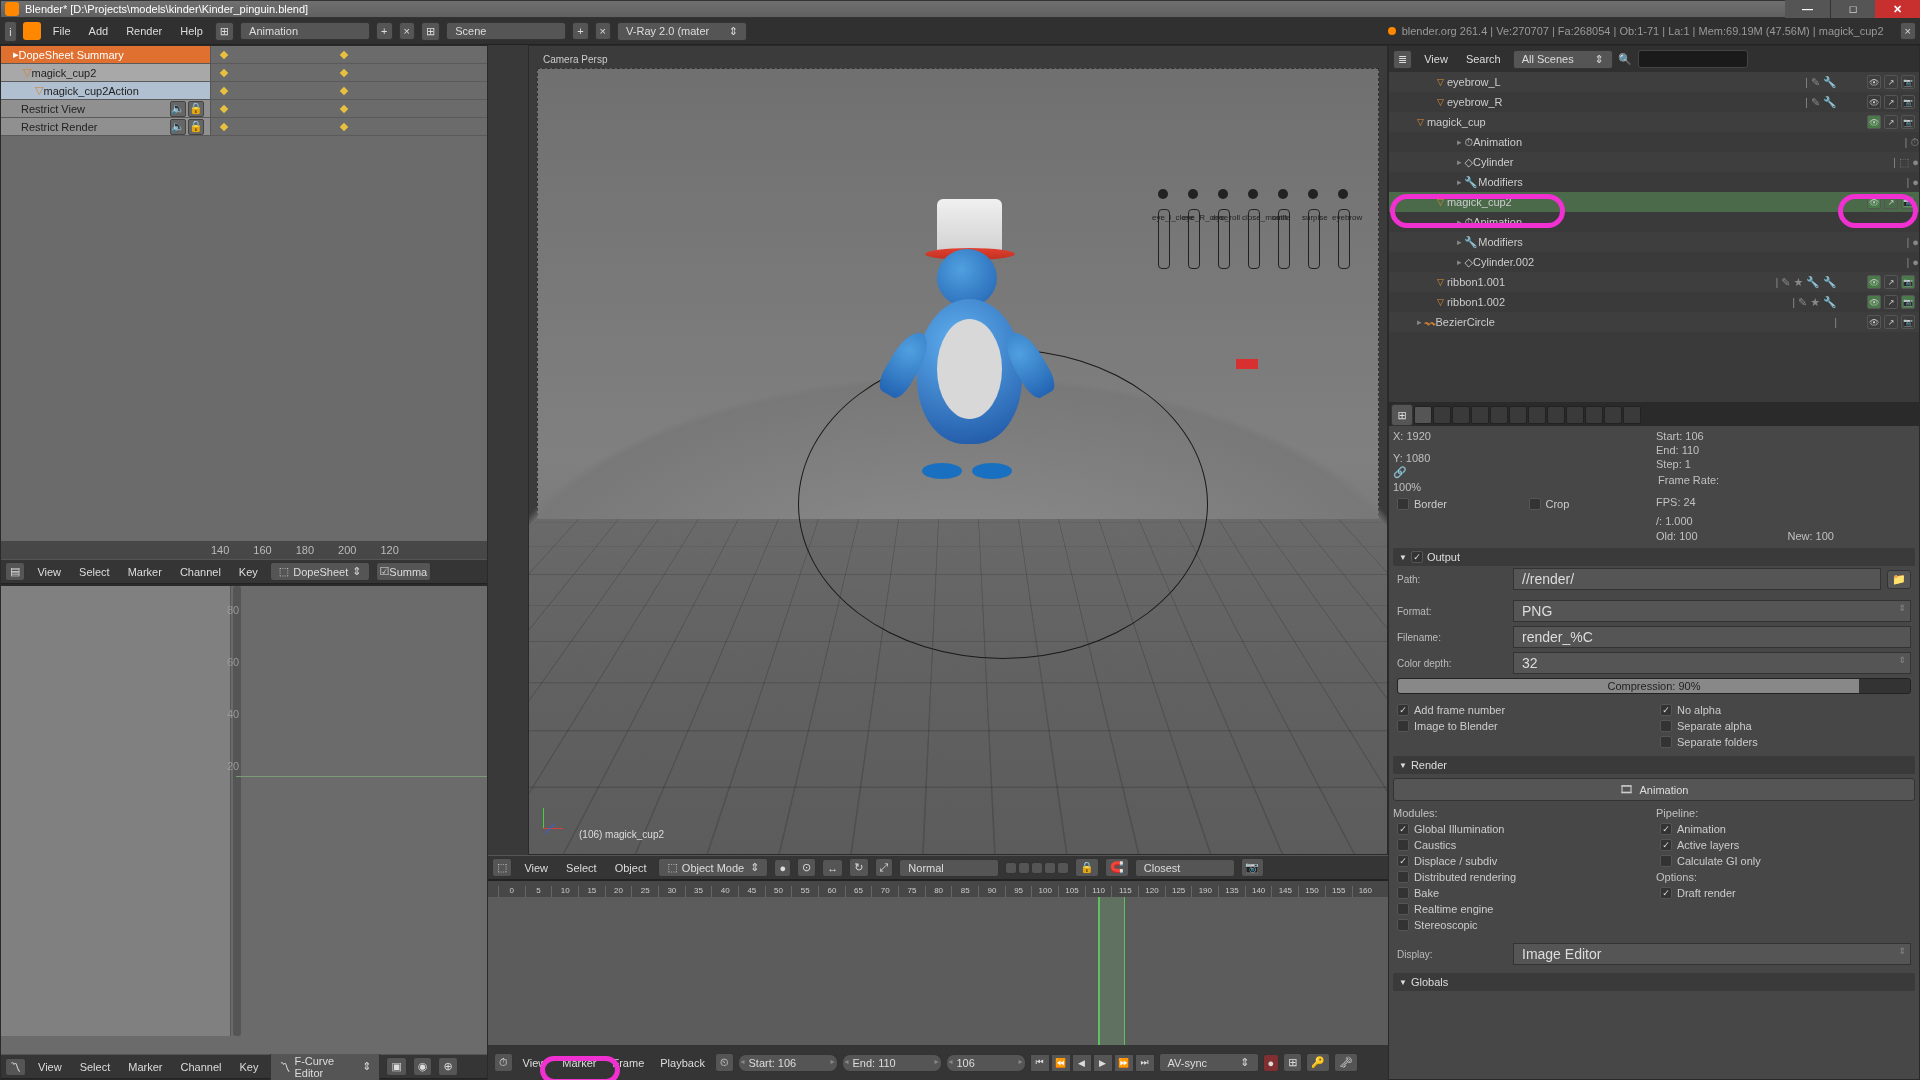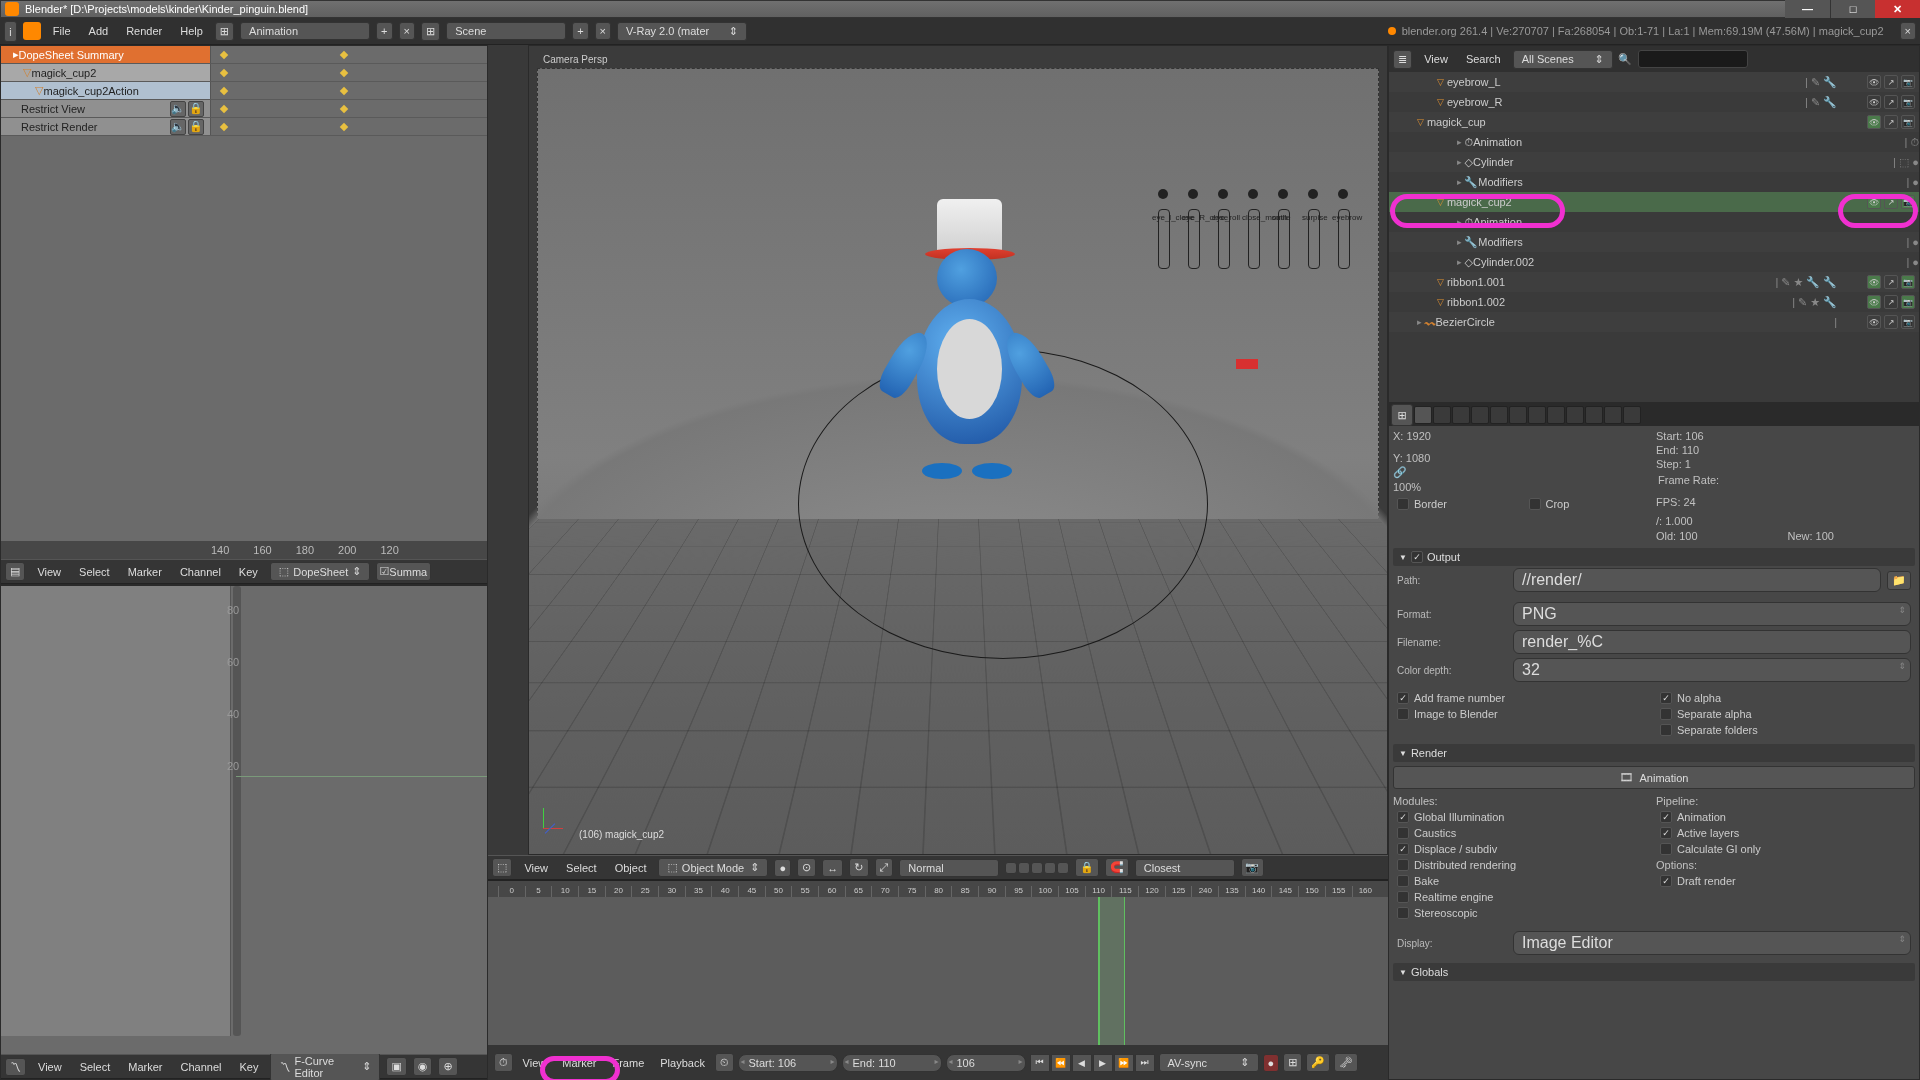--- a/index.html
+++ b/index.html
@@ -99,21 +99,21 @@
 .props { flex:1; background:#474747; display:flex; flex-direction:column; overflow:hidden; }
 .prop-tabs { height:22px; background:#2a2a2a; display:flex; padding:0 2px; gap:1px; }
 .prop-tab { width:18px; height:18px; margin-top:2px; background:#3a3a3a; border:1px solid #222; border-radius:2px; }
 .prop-tab.act { background:#555; }
 .prop-body { flex:1; overflow:auto; padding:4px; }
 .psection { margin-bottom:6px; }
 .psec-hdr { background:#3a3a3a; padding:3px 6px; color:#ddd; display:flex; align-items:center; gap:4px; border-radius:2px; }
 .psec-hdr .tw { font-size:8px; }
 .prow { display:flex; align-items:center; padding:2px 4px; gap:6px; }
 .prow .plabel { width:110px; color:#bbb; font-size:10px; }
-.prow .pfield { flex:1; background:#555; border:1px solid #333; border-radius:6px; padding:2px 8px; color:#ddd; font-size:16px; text-align:center; position:relative; }
+.prow .pfield { flex:1; background:#555; border:1px solid #333; border-radius:0; padding:2px 8px; color:#ddd; font-size:14px; text-align:center; position:relative; }
 .prow .pfield.left { text-align:left; }
 .prow .pfield.dd::after { content:"⇕"; position:absolute; right:4px; font-size:9px; color:#888; }
 .pcheck { display:flex; align-items:center; gap:5px; padding:2px 4px; color:#ccc; font-size:10px; }
 .cbox { width:12px; height:12px; background:#333; border:1px solid #555; border-radius:2px; display:flex; align-items:center; justify-content:center; font-size:9px; color:#ddd; }
 .cbox.on::after { content:"✓"; }
 .twocol { display:flex; gap:4px; }
 .twocol > * { flex:1; }
 .slider { height:16px; background:linear-gradient(90deg,#888 0%,#888 90%,#333 90%); border:1px solid #222; border-radius:3px; position:relative; color:#222; font-size:9px; display:flex; align-items:center; justify-content:center; }
 .renderbtn { background:#555; border:1px solid #333; border-radius:3px; padding:4px; text-align:center; color:#ddd; display:flex; align-items:center; justify-content:center; gap:6px; }
 </style>
@@ -379,21 +379,21 @@
             <span>80</span>
             <span>85</span>
             <span>90</span>
             <span>95</span>
             <span>100</span>
             <span>105</span>
             <span>110</span>
             <span>115</span>
             <span>120</span>
             <span>125</span>
-            <span>240</span>
+            <span>190</span>
             <span>135</span>
             <span>140</span>
             <span>145</span>
             <span>150</span>
             <span>155</span>
             <span>160</span>
       </div>
     </div>
     <div class="tl-bot">
       <div class="btn">⏱</div>
@@ -624,20 +624,25 @@
               <div class="pfield dd left">PNG</div>
             </div>
         <div class="prow">
               <span class="plabel">Filename:</span>
               <div class="pfield left">render_%C</div>
             </div>
         <div class="prow">
               <span class="plabel">Color depth:</span>
               <div class="pfield dd left">32</div>
             </div>
+        <div class="prow">
+              <div class="slider" style="flex:1">
+                <span>Compression: 90%</span>
+              </div>
+            </div>
         <div class="twocol" style="margin-top:6px">
           <div>
             <div class="pcheck">
                   <span class="cbox on"></span>
                   <span>Add frame number</span>
                 </div>
             <div class="pcheck">
                   <span class="cbox"></span>
                   <span>Image to Blender</span>
                 </div>

